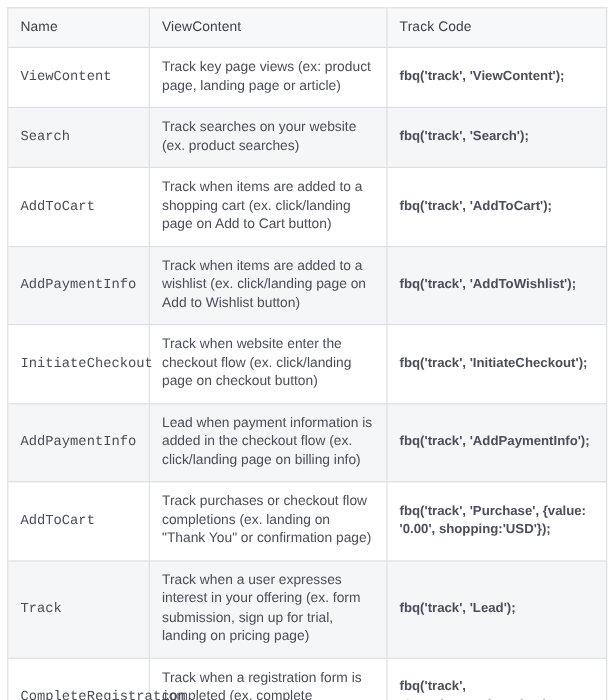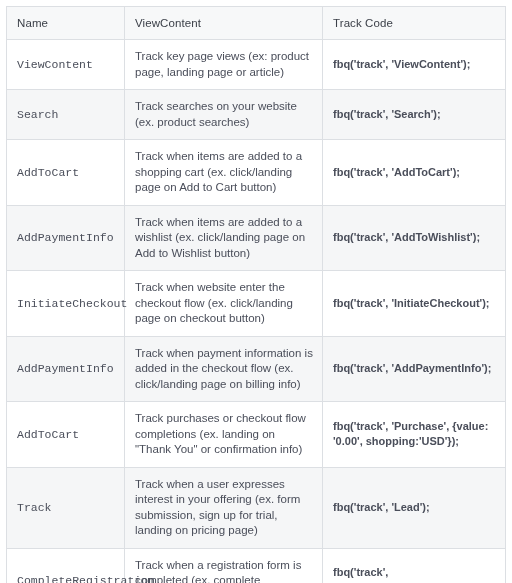--- a/index.html
+++ b/index.html
@@ -112,26 +112,26 @@
           <td class="cell-description">Track when items are added to a wishlist (ex. click/landing page on Add to Wishlist button)</td>
           <td class="cell-code">fbq('track', 'AddToWishlist');</td>
         </tr>
         <tr class="row-odd">
           <td class="cell-name">InitiateCheckout</td>
           <td class="cell-description">Track when website enter the checkout flow (ex. click/landing page on checkout button)</td>
           <td class="cell-code">fbq('track', 'InitiateCheckout');</td>
         </tr>
         <tr class="row-even">
           <td class="cell-name">AddPaymentInfo</td>
-          <td class="cell-description">Track when payment information is added in the checkout flow (ex. click/landing page on billing info)</td>
+          <td class="cell-description">Lead when payment information is added in the checkout flow (ex. click/landing page on billing info)</td>
           <td class="cell-code">fbq('track', 'AddPaymentInfo');</td>
         </tr>
         <tr class="row-odd">
           <td class="cell-name">AddToCart</td>
-          <td class="cell-description">Track purchases or checkout flow completions (ex. landing on "Thank You" or confirmation info)</td>
+          <td class="cell-description">Track purchases or checkout flow completions (ex. landing on "Thank You" or confirmation page)</td>
           <td class="cell-code">fbq('track', 'Purchase', {value: '0.00', shopping:'USD'});</td>
         </tr>
         <tr class="row-even">
           <td class="cell-name">Track</td>
           <td class="cell-description">Track when a user expresses interest in your offering (ex. form submission, sign up for trial, landing on pricing page)</td>
           <td class="cell-code">fbq('track', 'Lead');</td>
         </tr>
         <tr class="row-odd">
           <td class="cell-name">CompleteRegistration</td>
           <td class="cell-description">Track when a registration form is completed (ex. complete subscription, sign up for a service)</td>

